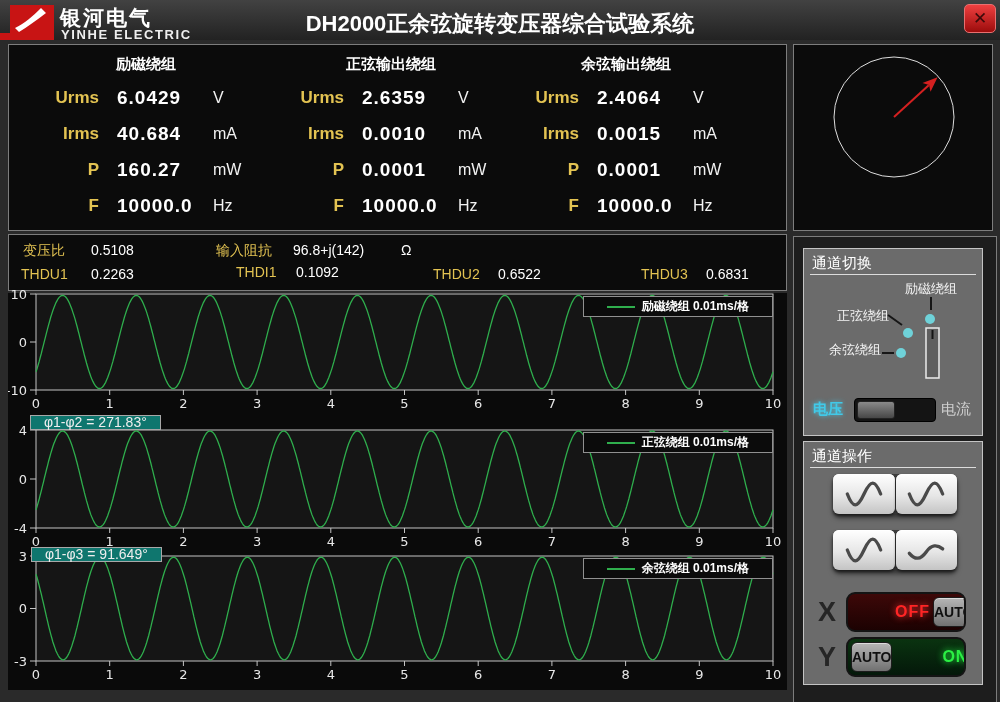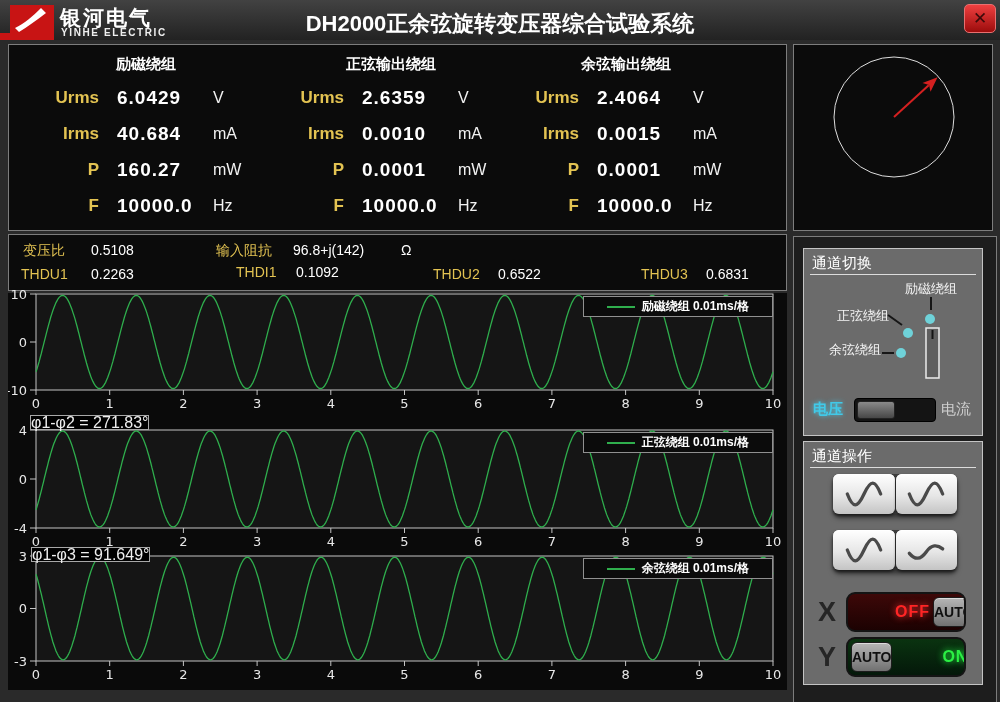--- a/index.html
+++ b/index.html
@@ -5,21 +5,21 @@
   html,body{margin:0;padding:0;}
   body{width:1000px;height:702px;position:relative;background:#2a2a2a;overflow:hidden;
        font-family:"Liberation Sans","DejaVu Sans",sans-serif;-webkit-font-smoothing:antialiased;}
 
   
   .titlebar{position:absolute;left:0;top:0;width:1000px;height:40px;
             background:linear-gradient(#424242,#222);}
   .logo-box{position:absolute;left:10px;top:5px;width:44px;height:28px;background:#c81414;}
   .logo-strip{position:absolute;left:0;top:33px;width:54px;height:7px;background:#c81414;}
   .brand{position:absolute;left:60px;top:4px;font-size:21px;font-weight:bold;color:#fff;letter-spacing:2px;}
-  .brand-sub{position:absolute;left:61px;top:27px;font-size:10px;font-weight:bold;color:#eee;letter-spacing:1.6px;}
+  .brand-sub{position:absolute;left:61px;top:27px;font-size:13px;font-weight:bold;color:#eee;letter-spacing:1.6px;}
   .win-title{position:absolute;left:0;right:0;top:9px;text-align:center;font-size:22px;font-weight:bold;color:#fff;}
   .close-btn{position:absolute;left:964px;top:4px;width:32px;height:29px;border-radius:5px;
              background:linear-gradient(#ef4040,#9c0c0c);border:1px solid #e87070;box-sizing:border-box;
              color:#3c0a0a;font-size:17px;font-weight:bold;text-align:center;line-height:27px;cursor:pointer;}
 
   
   .panel{position:absolute;background:#0b0b0b;border:1px solid #7d7d7d;box-sizing:border-box;}
   .p-measure{left:8px;top:44px;width:779px;height:187px;}
   .p-theta{left:793px;top:44px;width:200px;height:187px;}
   .p-info{left:8px;top:234px;width:779px;height:57px;}
@@ -47,22 +47,22 @@
   
   .chart{position:absolute;left:8px;width:784px;}
   .chart svg{position:absolute;left:0;top:0;}
   .plotbg{fill:#151515;stroke:#c4c4c4;stroke-width:1;}
   .ax{stroke:#c4c4c4;stroke-width:1;}
   .tl{fill:#e8e8e8;font-size:13px;font-family:"DejaVu Sans",sans-serif;}
   .legend{position:absolute;right:19px;height:21px;display:flex;align-items:center;gap:7px;
           padding:0 23px;background:#0b0b0b;border:1px solid #909090;box-sizing:border-box;}
   .legend-line{display:inline-block;width:28px;height:2px;}
   .legend-text{color:#fff;font-size:12px;font-weight:bold;white-space:nowrap;}
-  .annotation{position:absolute;background:#000000;border:1px solid #a8a8a8;color:#eee;
-              font-size:16px;padding:0 0;line-height:13px;white-space:nowrap;}
+  .annotation{position:absolute;background:#0f766e;border:1px solid #a8a8a8;color:#eee;
+              font-size:14px;padding:0 13px;line-height:13px;white-space:nowrap;}
   .annotation:empty{display:none;}
 
   
   .sidebar{position:absolute;left:793px;top:236px;width:204px;height:547px;
            background:#1d1d1d;border:1px solid #7d7d7d;box-sizing:border-box;}
   .group{position:absolute;left:9px;width:180px;background:#6b6b6b;border:1px solid #c4c4c4;box-sizing:border-box;}
   .g1{top:11px;height:188px;}
   .g2{top:204px;height:244px;}
   .gtitle{position:absolute;left:8px;top:5px;color:#fff;font-size:15px;}
   .grule{position:absolute;left:6px;right:6px;top:25px;height:1px;background:#dcdcdc;}

